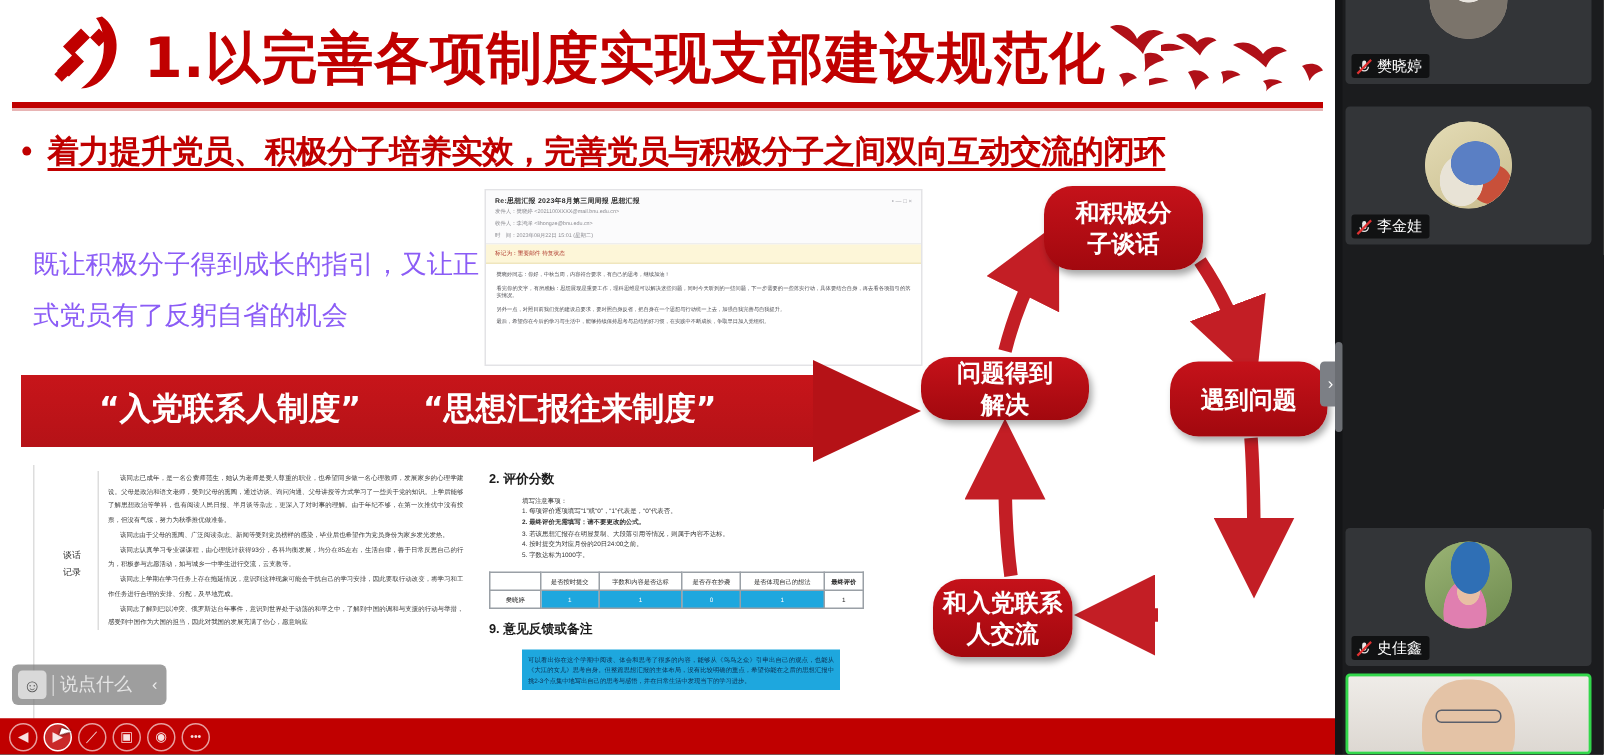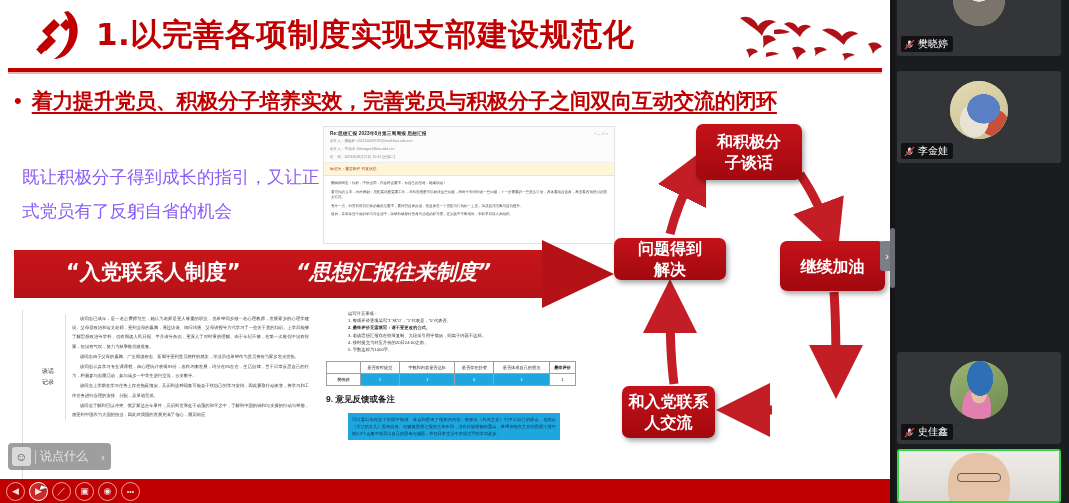--- a/index.html
+++ b/index.html
@@ -21,21 +21,21 @@
 
   
   .title-row {
     position: absolute; left: 0; top: 0; width: 890px; height: 66px;
   }
   .emblem {
     position: absolute; left: 24px; top: 7px; width: 62px; height: 56px;
   }
   .slide-title {
     position: absolute; left: 96px; top: 14px;
-    font-size: 31px; font-weight: bold; color: #C00000;
+    font-size: 37px; font-weight: bold; color: #C00000;
     letter-spacing: 0.5px;
     white-space: nowrap;
     font-family: "DejaVu Sans", "Liberation Sans", sans-serif;
   }
   .birds { position: absolute; left: 718px; top: 4px; width: 172px; height: 62px; }
   .title-rule {
     position: absolute; left: 8px; top: 68px; width: 874px; height: 4px;
     background: #C00000;
   }
   .title-rule:after {
@@ -77,21 +77,21 @@
     border-top: 34px solid transparent;
     border-bottom: 34px solid transparent;
     border-left: 72px solid #B51217;
   }
   .arrow-label {
     position: absolute; top: 12px;
     color: #fff; font-size: 21px; font-weight: bold; white-space: nowrap;
     font-family: "DejaVu Sans", "Liberation Sans", sans-serif;
   }
   .arrow-label.one { left: 52px; }
-  .arrow-label.two { left: 282px; font-style: italic; }
+  .arrow-label.two { left: 268px; }
 
   
   .email-shot {
     position: absolute; left: 323px; top: 126px; width: 292px; height: 118px;
     background: #fff; border: 1px solid #e3e3e6; overflow: hidden;
   }
   .email-head { height: 36px; background: #fbfbfc; border-bottom: 1px solid #eee; padding: 4px 6px; }
   .email-subject { font-size: 4.6px; font-weight: bold; color: #2b2b2b; letter-spacing: .2px; }
   .email-meta { font-size: 3.6px; color: #8a8a90; margin-top: 3px; line-height: 5px; }
   .email-tagbar { height: 13px; background: #fdf6d8; border-bottom: 1px solid #f0e6bd;
@@ -139,21 +139,21 @@
   
   .slide-bottom-strip {
     position: absolute; left: 0; bottom: 0; width: 890px; height: 24px;
     background: #C00000;
   }
 
   
   .flow { position: absolute; left: 600px; top: 110px; width: 290px; height: 330px; }
   .fbox {
     position: absolute; background: linear-gradient(180deg,#C5121A 0%, #A2080E 100%);
-    border-radius: 7px; color: #fff; display: flex; align-items: center;
+    border-radius: 19px; color: #fff; display: flex; align-items: center;
     justify-content: center; text-align: center;
     font-size: 16px; font-weight: bold; line-height: 21px;
     box-shadow: 2px 3px 5px rgba(0,0,0,.35);
     font-family: "DejaVu Sans", "Liberation Sans", sans-serif;
   }
   .fbox.talk    { left: 96px;  top: 14px;  width: 106px; height: 56px; }
   .fbox.solved  { left: 14px;  top: 128px; width: 112px; height: 42px; }
   .fbox.problem { left: 180px; top: 131px; width: 105px; height: 50px; }
   .fbox.contact { left: 178px; top: 276px; width: 100px; height: 50px; }
   .fbox.exchange{ left: 22px;  top: 276px; width: 93px; height: 52px; }
@@ -302,20 +302,21 @@
       <div class="doc-left-body">
         <p>该同志已成年，是一名公费师范生，她认为老师是受人尊重的职业，也希望同乡做一名心理教师，发展家乡的心理学建设。父母是政治和语文老师，受到父母的熏陶，通过访谈、询问沟通、父母讲授等方式学习了一些关于党的知识。上学后能够了解思想政治等学科，也有阅读人民日报、半月谈等杂志，更深入了对时事的理解。由于年纪不够，在第一次推优中没有投票，但没有气馁，努力为秋季推优做准备。</p>
         <p>该同志由于父母的熏陶、广泛阅读杂志、新闻等受到党员榜样的感染，毕业后也希望作为党员身份为家乡发光发热。</p>
         <p>该同志认真学习专业课课程，由心理统计获得93分，各科均衡发展，均分在85左右，生活自律，善于日常反思自己的行为，积极参与志愿活动，如与城乡一中学生进行交流，云支教等。</p>
         <p>该同志上学期在学习任务上存在拖延情况，意识到这种现象可能会干扰自己的学习安排，因此要取行动改变，将学习和工作任务进行合理的安排、分配，及早地完成。</p>
         <p>该同志了解到巴以冲突、俄罗斯达台年事件，意识到世界处于动荡的和平之中，了解到中国的调和与支援的行动与举措，感受到中国作为大国的担当，因此对我国的发展充满了信心，愿意响应</p>
       </div>
     </div>
 
     <div class="doc-mid">
+      <div class="dm-h">2. 评价分数</div>
       <div class="dm-notes">
         <div>填写注意事项：</div>
         <div>1. 每项评价逐项填写“1”或“0”，“1”代表是，“0”代表否。</div>
         <div style="font-weight:bold">2. 最终评价无需填写：请不要更改的公式。</div>
         <div>3. 若该思想汇报存在明显复制、大段落引用等情况，则属于内容不达标。</div>
         <div>4. 按时提交为对应月份的20日24:00之前。</div>
         <div>5. 字数达标为1000字。</div>
       </div>
       <table class="dm-table">
         <tbody>
@@ -351,21 +352,21 @@
         <g stroke="#C0121A" stroke-width="9" fill="none" marker-end="url(#ah)" opacity="0.95">
           <path d="M200 64 C216 88 222 104 228 120"></path>
           <path d="M234 182 C236 210 236 236 236 262"></path>
           <path d="M172 300 C160 300 152 300 143 300"></path>
           <path d="M74 274 C70 244 70 218 70 196"></path>
           <path d="M70 124 C76 100 84 82 94 62"></path>
         </g>
       </svg>
       <div class="fbox talk" style="white-space:pre-line">和积极分
 子谈话</div>
-      <div class="fbox problem" style="white-space:pre-line">继续加油</div>
+      <div class="fbox problem" style="white-space:pre-line">遇到问题</div>
       <div class="fbox exchange" style="white-space:pre-line">和入党联系
 人交流</div>
       <div class="fbox solved" style="white-space:pre-line">问题得到
 解决</div>
     </div>
 
     <div class="slide-bottom-strip"></div>
 
     <div class="chatbar">
       <div class="chat-emoji">☺</div>

